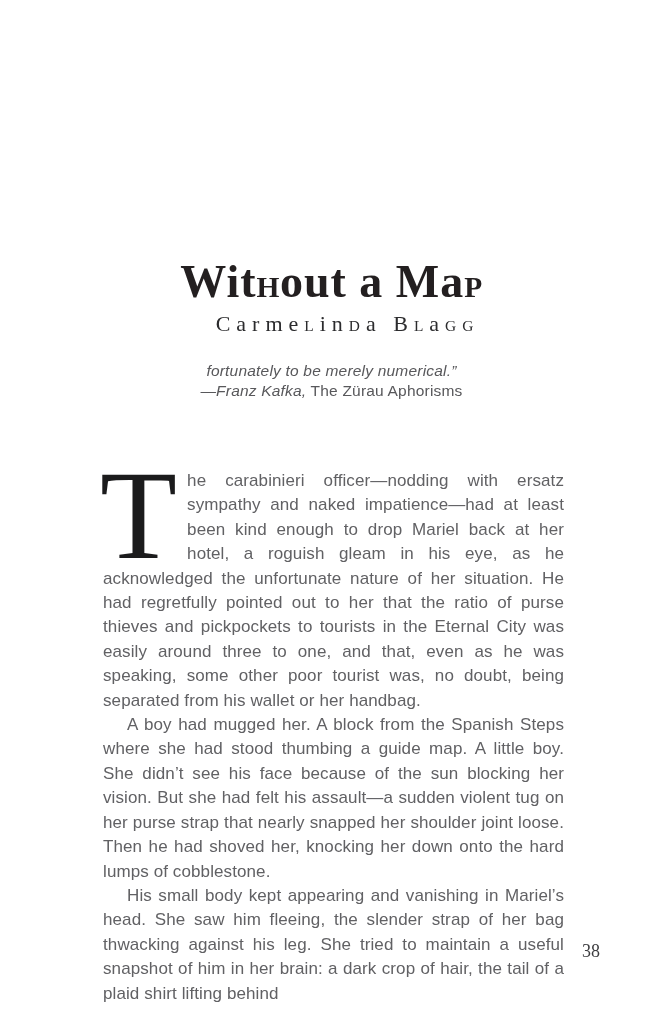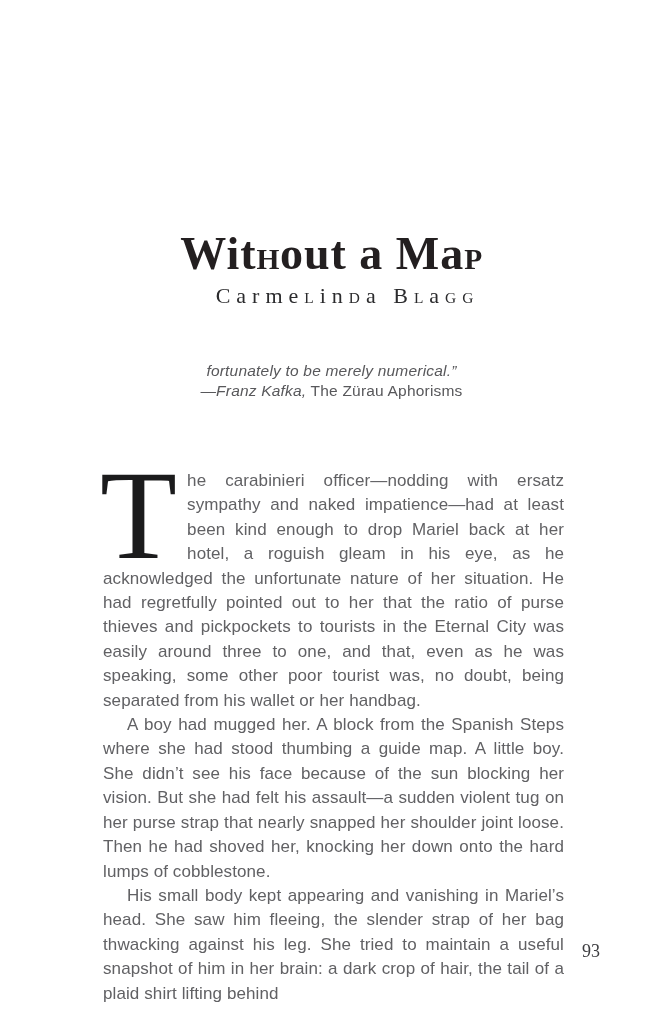--- a/index.html
+++ b/index.html
@@ -24,20 +24,21 @@
     position:absolute;top:230px;left:0;right:0;
     text-align:center;
   }
   .story-title{
     font-family:"Liberation Serif", serif;
     font-weight:700;
     font-size:46px;
     line-height:1.05;
     letter-spacing:1px;
     color:var(--ink-black);
+    margin-top:28px;
   }
   .story-title .seg-smallcap{
     font-size:0.64em;
     letter-spacing:0.5px;
   }
   .story-author{
     margin-top:5px;
     font-family:"Liberation Serif", serif;
     font-size:22px;
     letter-spacing:6px;
@@ -107,15 +108,15 @@
   </div>
 
   <div class="body-text">
     <p>
       <span class="drop-cap">T</span><span><span class="seg-normal">he </span><span class="seg-italic">carabinieri</span><span class="seg-normal"> officer—nodding with ersatz sympathy and naked impatience—had at least been kind enough to drop Mariel back at her hotel, a roguish gleam in his eye, as he acknowledged the unfortunate nature of her situation. He had regretfully pointed out to her that the ratio of purse thieves and pickpockets to tourists in the Eternal City was easily around three to one, and that, even as he was speaking, some other poor tourist was, no doubt, being separated from his wallet or her handbag.</span></span>
     </p>
     <p class="indent"><span class="seg-normal">A boy had mugged her. A block from the Spanish Steps where she had stood thumbing a guide map. A </span><span class="seg-italic">little</span><span class="seg-normal"> boy. She didn’t see his face because of the sun blocking her vision. But she had felt his assault—a sudden violent tug on her purse strap that nearly snapped her shoulder joint loose. Then he had shoved her, knocking her down onto the hard lumps of cobblestone.</span></p>
     <p class="indent"><span class="seg-normal">His small body kept appearing and vanishing in Mariel’s head. She saw him fleeing, the slender strap of her bag thwacking against his leg. She tried to maintain a useful snapshot of him in her brain: a dark crop of hair, the tail of a plaid shirt lifting behind</span></p>
   </div>
 
-  <div class="page-number">93</div>
+  <div class="page-number">38</div>
 
 </div>
 
 </body></html>

